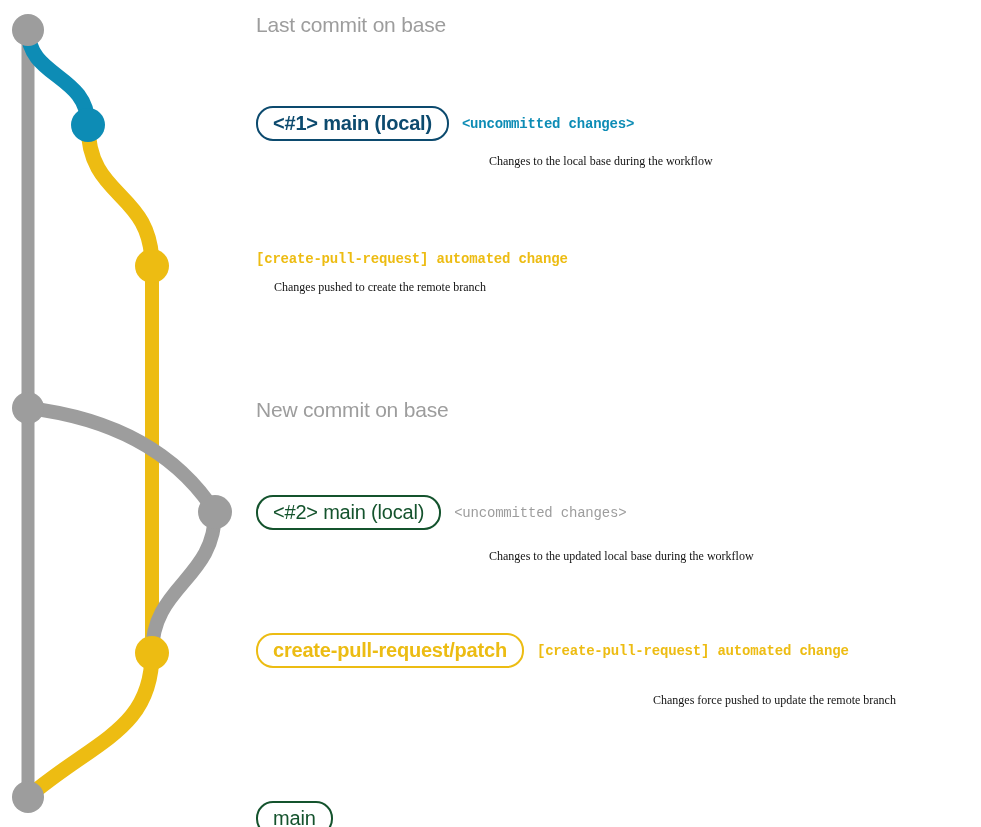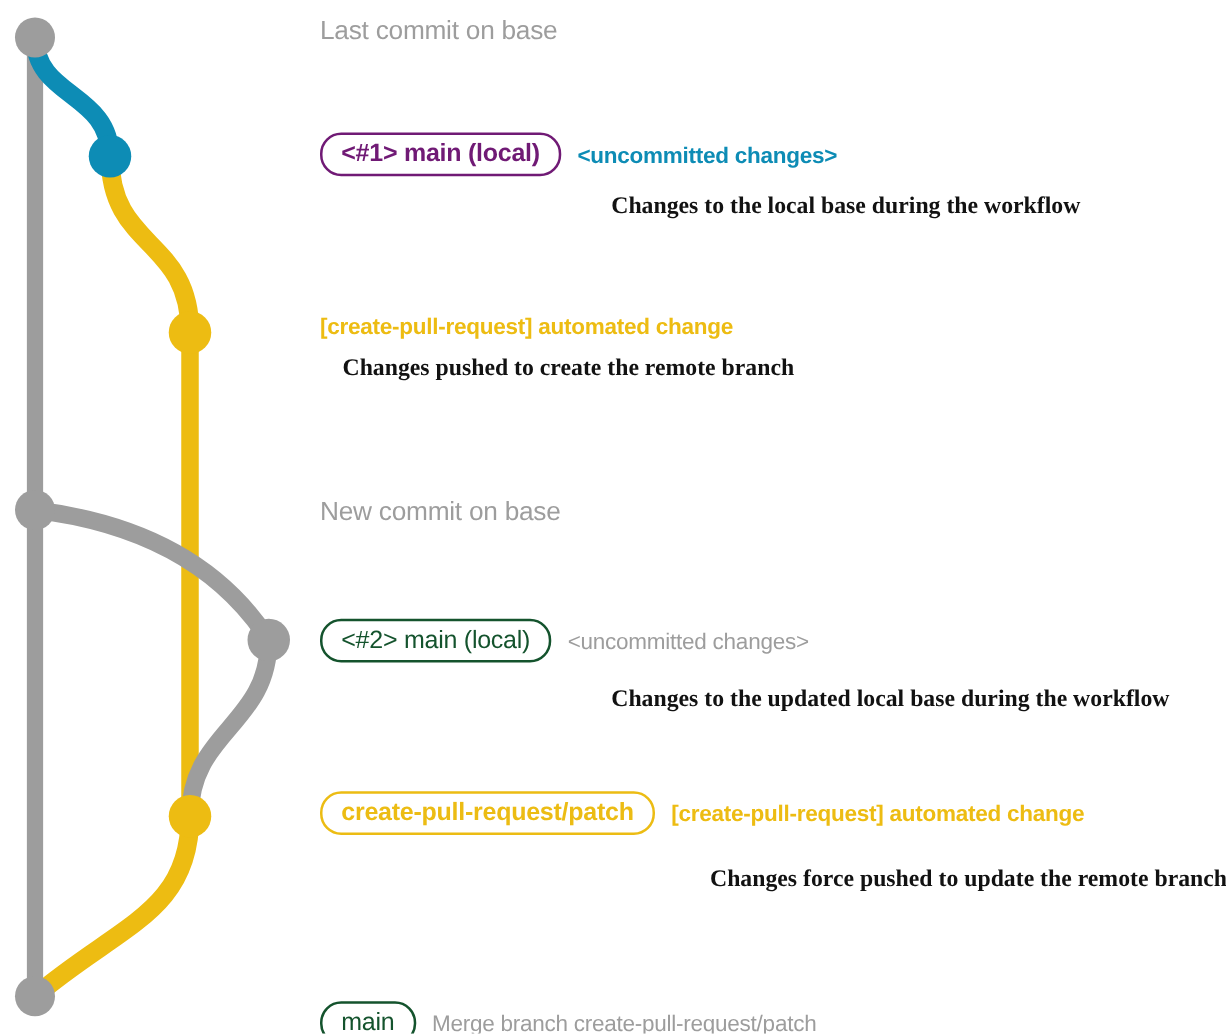--- a/index.html
+++ b/index.html
@@ -51,39 +51,39 @@
     font-size: 20px;
     line-height: 1;
     font-weight: bold;
     letter-spacing: -0.2px;
   }
   .badge.gray {
     color: #14532d;
     font-weight: normal;
     border-width: 2px;
   }
-  .badge.teal  { color: #701a75; }
+  .badge.teal  { color: #0c4a6e; }
   .badge.gold  { color: #ecbc13; }
 
   .subject {
-    font-size: 18px;
+    font-size: 14px;
     line-height: 1;
     letter-spacing: -0.2px;
+    font-family: Liberation Mono, monospace;
   }
   .subject.gray { color: #9d9d9d; }
   .subject.teal { color: #0d8cb5; font-weight: bold; }
   .subject.gold { color: #edbc12; font-weight: bold; }
 
   .note {
     font-family: "Liberation Serif", serif;
-    font-size: 19px;
+    font-size: 12px;
     line-height: 1;
     color: #121212;
     white-space: nowrap;
-    font-weight: bold;
   }
   .note.indent-1 { margin-left: 233px; margin-top: 14px; }
   .note.indent-2 { margin-left: 18px;  margin-top: 15px; }
   .note.indent-3 { margin-left: 233px; margin-top: 20px; }
   .note.indent-4 { margin-left: 312px; margin-top: 26px; text-align: center; }
 
   .headline-only {
     font-size: 21px;
     color: #9d9d9d;
     line-height: 1;
@@ -155,17 +155,16 @@
     <div class="row-head">
       <span class="badge gold">create-pull-request/patch</span>
       <span class="subject gold">[create-pull-request] automated change</span>
     </div>
     <div class="note indent-4">Changes force pushed to update the remote branch</div>
   </div>
 
   <div class="row" style="top:801px;">
     <div class="row-head">
       <span class="badge gray">main</span>
-      <span class="subject gray">Merge branch create-pull-request/patch</span>
     </div>
   </div>
 
 </div>
 
 </body></html>

